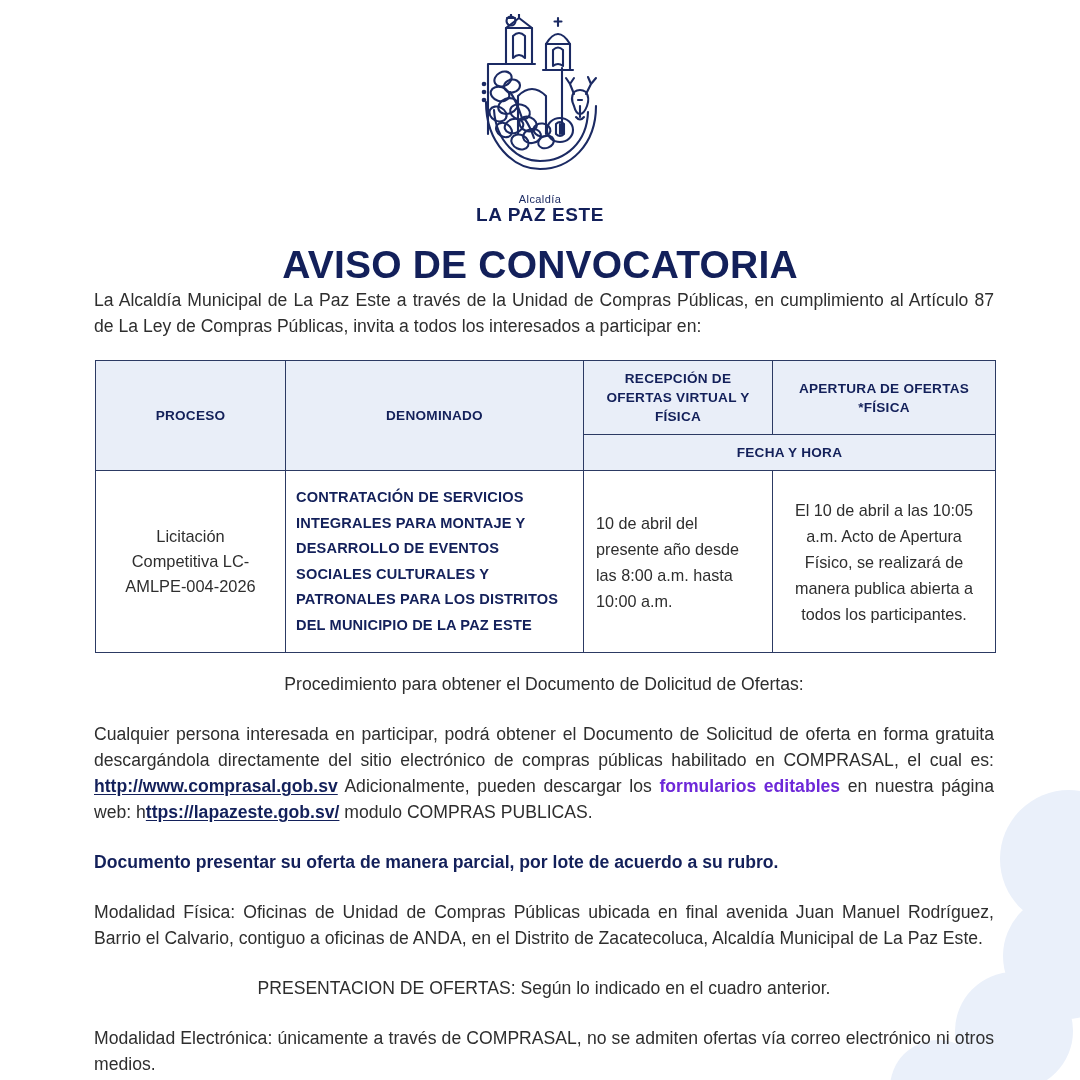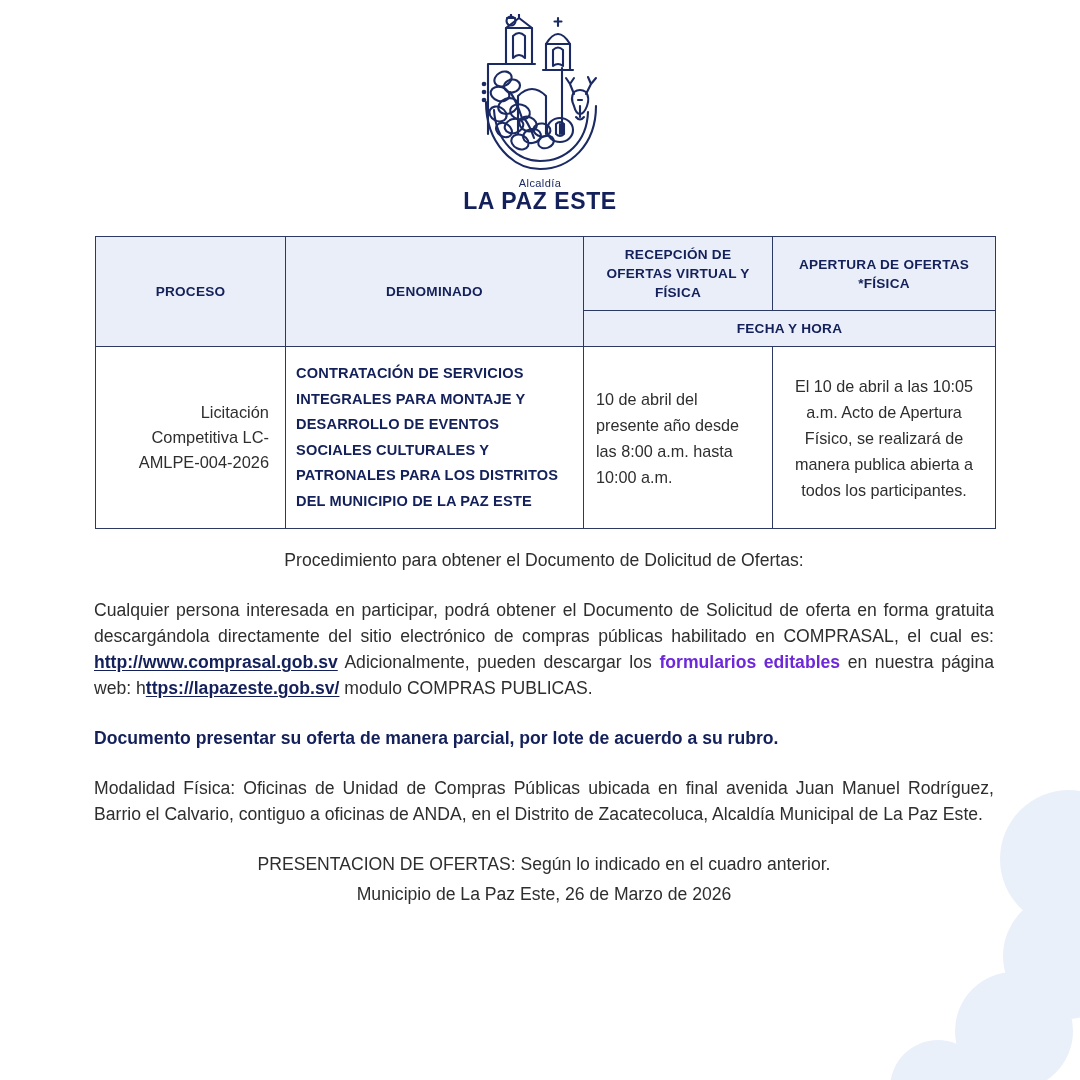--- a/index.html
+++ b/index.html
@@ -31,25 +31,25 @@
     padding-top: 14px;
     display: flex;
     flex-direction: column;
     align-items: center;
   }
   .logo-mark { width: 140px; height: 162px; display: block; }
   .logo-sub {
     font-size: 11px;
     letter-spacing: .4px;
     color: #1b2a63;
-    margin-top: 1px;
+    margin-top: 17px;
     font-weight: 400;
   }
   .logo-name {
-    font-size: 23px;
+    font-size: 19px;
     font-weight: 700;
     letter-spacing: .6px;
     color: #13205a;
     margin-top: -1px;
   }
 
   
   .doc-title {
     text-align: center;
     font-size: 39px;
@@ -111,21 +111,21 @@
   .col-proceso  { width: 190px; }
   .col-denom    { width: 298px; }
   .col-recep    { width: 189px; }
   .col-apert    { width: 223px; }
 
   td.c-proceso {
     font-size: 16.4px;
     color: #2e2e2e;
     line-height: 25px;
     padding: 10px 16px;
-    text-align: right;
+    text-align: center;
   }
   td.c-denom {
     font-size: 14.6px;
     color: #13205a;
     font-weight: 700;
     line-height: 25.5px;
     padding: 14px 10px 14px 10px;
     vertical-align: top;
     letter-spacing: .15px;
   }
@@ -214,21 +214,25 @@
 
           <ellipse cx="90" cy="116" rx="13" ry="12"></ellipse>
           <path d="M86 110 Q90 106 94 110 L94 120 Q90 124 86 120 Z"></path>
           <path d="M90 110 L90 120"></path>
         </g>
       </svg>
       <div class="logo-sub">Alcaldía</div>
       <div class="logo-name">LA PAZ ESTE</div>
     </div>
 
-
+    <h1 class="doc-title">AVISO DE CONVOCATORIA</h1>
+
+    <div class="body-area">
+      <p class="para intro">La Alcaldía Municipal de La Paz Este a través de la Unidad de Compras Públicas, en cumplimiento al Artículo 87 de La Ley de Compras Públicas, invita a todos los interesados a participar en:</p>
+    </div>
 
     <div class="table-wrap">
       <table class="avisos">
         <colgroup>
           <col class="col-proceso">
             <col class="col-denom">
             <col class="col-recep">
             <col class="col-apert">
         </colgroup>
         <thead>
@@ -258,18 +262,19 @@
       <p class="para left">Procedimiento para obtener el Documento de Dolicitud de Ofertas:</p>
 
       <p class="para"><span>Cualquier persona interesada en participar, podrá obtener el Documento de Solicitud de oferta en forma gratuita descargándola directamente del sitio electrónico de compras públicas habilitado en COMPRASAL, el cual es: </span><a class="doc-link" href="#">http://www.comprasal.gob.sv</a><span> Adicionalmente, pueden descargar los </span><span class="nb">formularios editables</span><span> en nuestra página web: h</span><a class="doc-link" href="#">ttps://lapazeste.gob.sv/</a><span> modulo COMPRAS PUBLICAS.</span></p>
 
       <p class="para navy-bold">Documento presentar su oferta de manera parcial, por lote de acuerdo a su rubro.</p>
 
       <p class="para">Modalidad Física: Oficinas de Unidad de Compras Públicas ubicada en final avenida Juan Manuel Rodríguez, Barrio el Calvario, contiguo a oficinas de ANDA, en el Distrito de Zacatecoluca, Alcaldía Municipal de La Paz Este.</p>
 
       <p class="para left">PRESENTACION DE OFERTAS: Según lo indicado en el cuadro anterior.</p>
 
+      <p class="para">Modalidad Electrónica: únicamente a través de COMPRASAL, no se admiten ofertas vía correo electrónico ni otros medios.</p>
 
       <div class="footer-line">Municipio de La Paz Este, 26 de Marzo de 2026</div>
     </div>
 
   </div>
 </div>
 
 </body></html>

